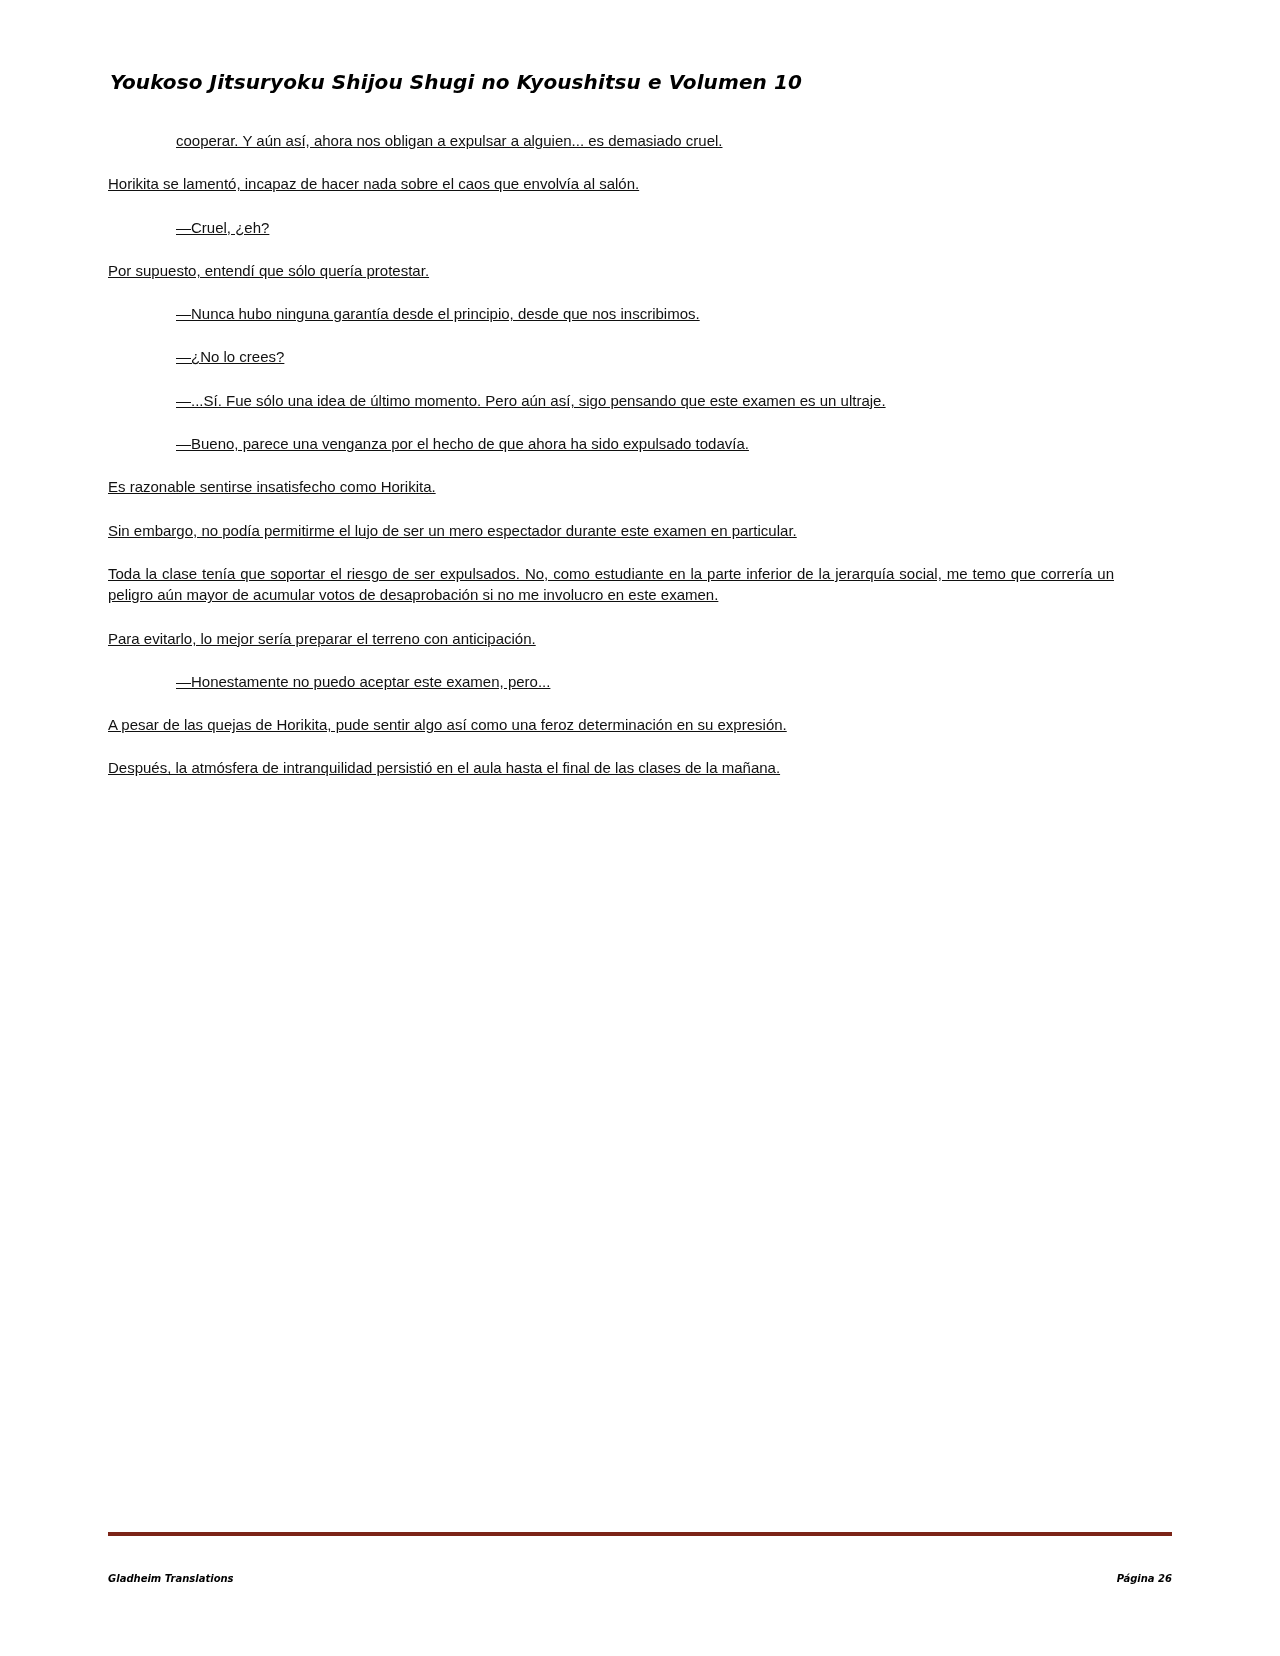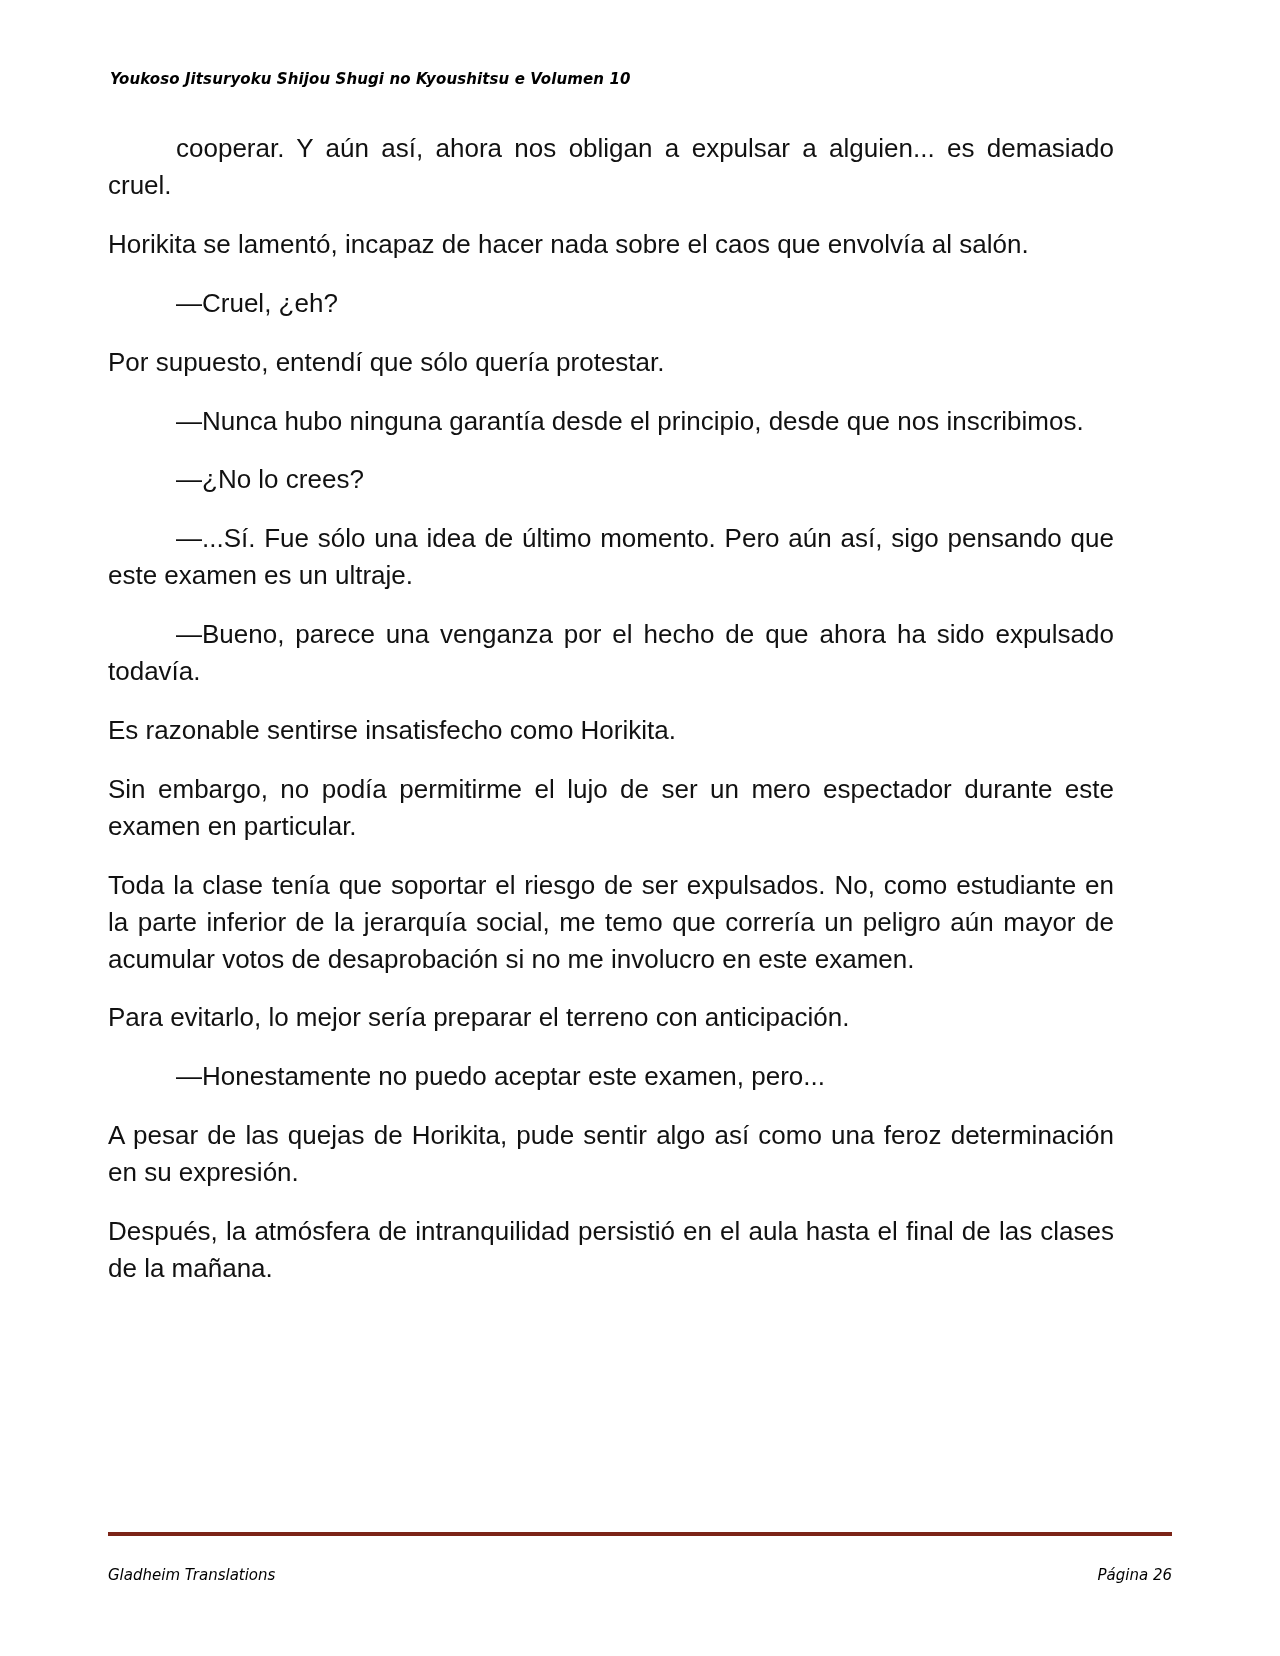--- a/index.html
+++ b/index.html
@@ -27,40 +27,41 @@
   .header {
     position: absolute;
     top: 70px;
     left: 110px;
     right: 110px;
   }
   .header-title {
     font-family: "DejaVu Sans", sans-serif;
     font-style: italic;
     font-weight: bold;
-    font-size: 15px;
+    font-size: 20px;
     letter-spacing: 0.1px;
     color: #000;
     white-space: nowrap;
   }
 
   
   .content {
     position: absolute;
     top: 130px;
     left: 108px;
     width: 1006px;
   }
   p {
     margin: 0 0 22px 0;
-    font-size: 26px;
+    font-size: 15px;
     line-height: 1.42;
     text-align: justify;
     text-justify: inter-word;
     color: #111;
+    text-decoration: underline;
   }
   p.indent {
     text-indent: 68px;
   }
 
   
   .footer-rule {
     position: absolute;
     left: 108px;
     right: 108px;
@@ -73,22 +74,22 @@
     left: 108px;
     right: 108px;
     bottom: 72px;
     display: flex;
     justify-content: space-between;
     align-items: center;
   }
   .footer-left, .footer-right {
     font-family: "DejaVu Sans", sans-serif;
     font-style: italic;
-    font-weight: normal;
-    font-size: 15px;
+    font-weight: bold;
+    font-size: 10px;
     color: #000;
     white-space: nowrap;
   }
 </style>
 </head>
 <body>
 
 <div class="page">
 
   <div class="header">

